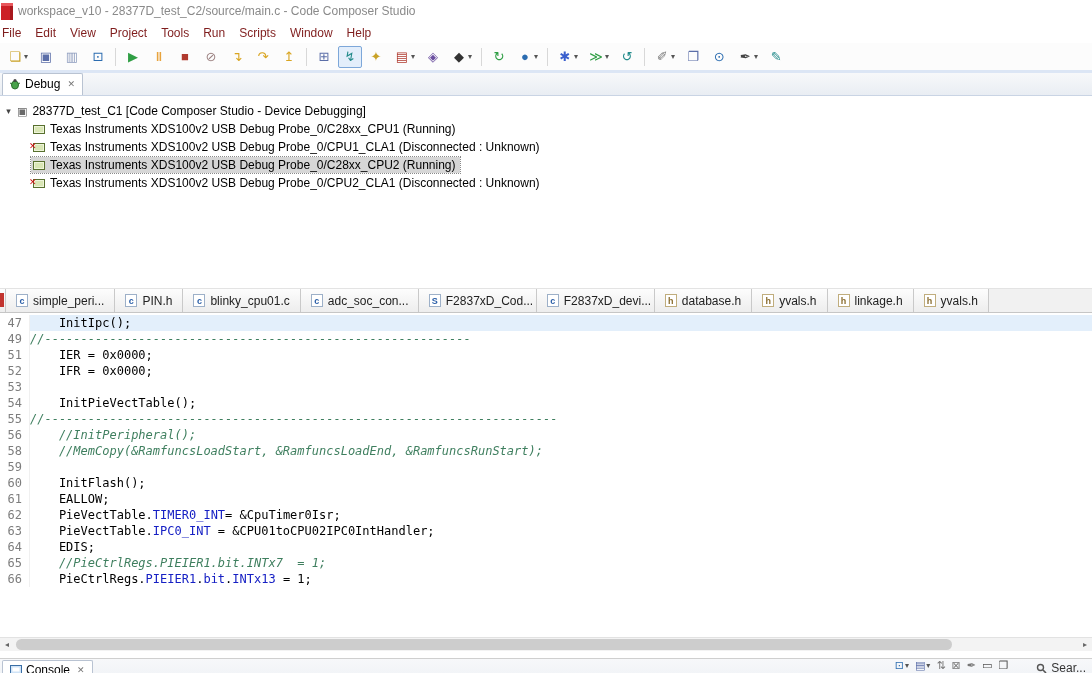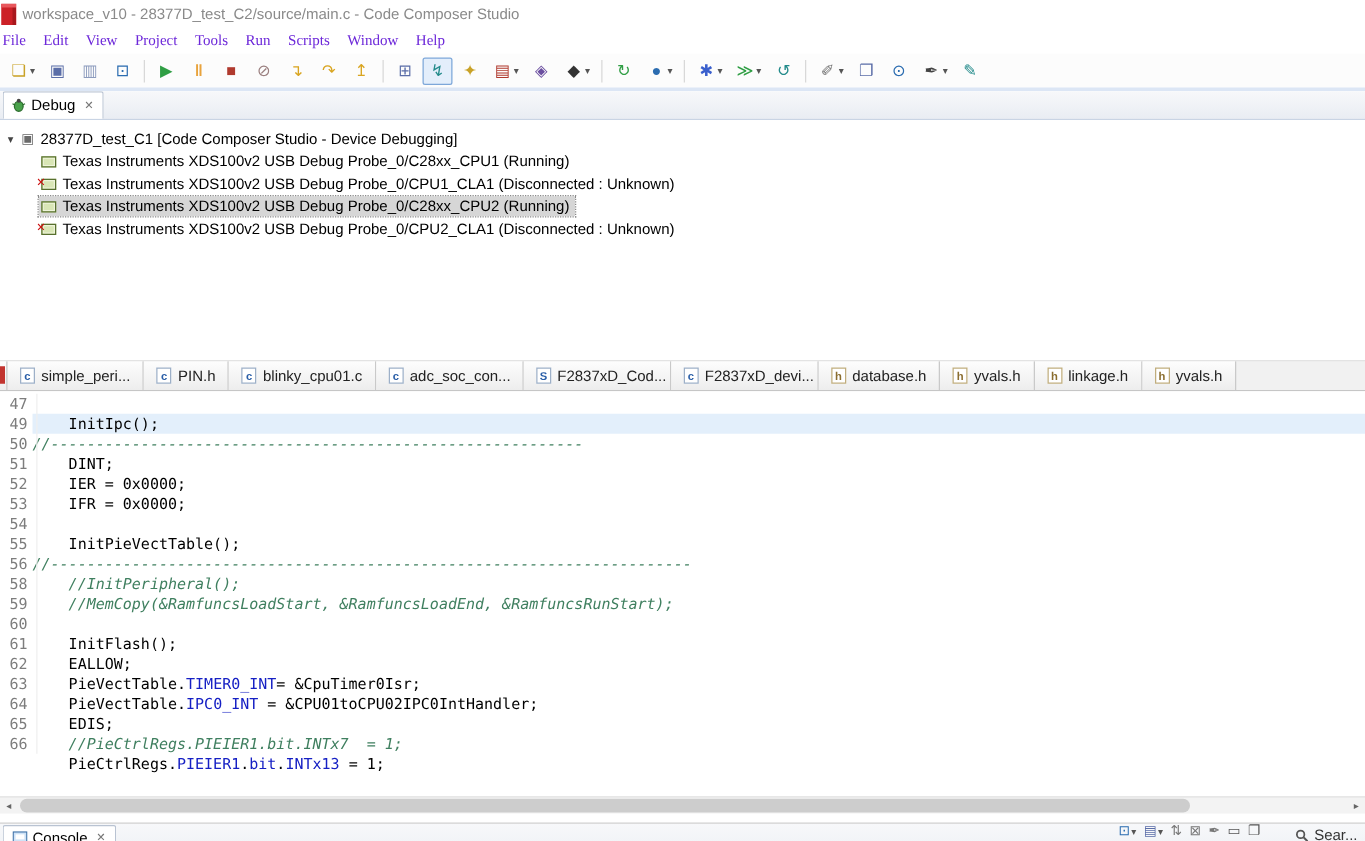--- a/index.html
+++ b/index.html
@@ -7,21 +7,21 @@
     font-family:"Liberation Sans","DejaVu Sans",sans-serif; font-size:12px; color:#000; }
 
   
   .titlebar { height:22px; display:flex; align-items:center; gap:5px; padding-left:1px; background:#fff; }
   .app-icon { width:12px; height:17px; background:#cc2127; flex:none;
     box-shadow: inset 0 3px 0 #e8575c, inset -3px 0 0 #a8181d; }
   .title-text { color:#8a8a8a; white-space:nowrap; }
 
   
   .menubar { height:21px; display:flex; align-items:center; background:#fff; }
-  .menu-item { padding:3px 7px; color:#6d28d9; cursor:default;font-family:Liberation Serif, serif; }
+  .menu-item { padding:3px 7px; color:#7f1d1d; cursor:default; }
   .menu-item:first-child { padding-left:2px; }
 
   
   .toolbar { height:30px; display:flex; align-items:center; padding:0 2px; background:#fcfcfc;
     border-bottom:3px solid #dce6f5; }
   .tb-btn { display:inline-flex; align-items:center; height:22px; padding:0 3px; margin:0 1px; border-radius:2px; border:1px solid transparent; }
   .tb-btn.hl { border:1px solid #7da7d9; background:#e3eefb; }
   .tb-glyph { font-size:13px; width:16px; text-align:center; line-height:1; }
   .tb-dd { font-size:8px; color:#555; margin-left:1px; }
   .tb-sep { width:1px; height:18px; background:#d8d8d8; margin:0 4px; flex:none; }
@@ -53,23 +53,23 @@
     background:linear-gradient(#fdfdfd,#ededed); color:#222; max-width:118px; white-space:nowrap; flex:none; }
   .ftype { width:12px; height:13px; border:1px solid #9db0c8; background:#fff; font-size:9px; font-weight:bold;
     display:inline-flex; align-items:center; justify-content:center; flex:none; }
   .ftype.c { color:#2b5fa8; }
   .ftype.h { color:#8a6d2f; border-color:#c0ad7d; }
   .ftype.s { color:#2b5fa8; }
 
   
   .editor { height:324px; background:#fff; overflow:hidden; padding-top:2px;
     font-family:"DejaVu Sans Mono","Liberation Mono",monospace; font-size:12px; }
-  .cline { display:flex; height:16px; line-height:16px;flex-direction:column; }
+  .cline { display:flex; height:16px; line-height:16px; }
   .lnum { width:30px; flex:none; text-align:right; padding-right:7px; color:#7d7d7d; border-right:1px solid #f0f0f0; }
-  .ctext { flex:1; white-space:pre; color:#000;margin-left:26px; }
+  .ctext { flex:1; white-space:pre; color:#000; }
   .cline.cur .ctext { background:#e3effb; }
   .tok-p { color:#000; }
   .tok-cm { color:#3f7f5f; font-style:italic; }
   .tok-m { color:#1620c4; }
 
   
   .hscroll { height:14px; background:#f3f3f3; border-top:1px solid #e2e2e2; display:flex; align-items:center; }
   .hs-arrow { width:14px; height:13px; font-size:8px; color:#666; display:flex; align-items:center; justify-content:center; flex:none; }
   .hs-track { flex:1; height:13px; position:relative; }
   .hs-thumb { position:absolute; left:2px; top:1px; height:11px; width:88%; background:#cdcdcd; border-radius:6px; }
@@ -312,24 +312,20 @@
     <div>
         <div class="cline cur">
           <span class="lnum">47</span>
           <span class="ctext"><span class="tok-p">    InitIpc();</span></span>
         </div>
         <div class="cline">
           <span class="lnum">49</span>
           <span class="ctext"><span class="tok-cm">//-----------------------------------------------------------</span></span>
         </div>
         <div class="cline">
-          <span class="lnum">50</span>
-          <span class="ctext"><span class="tok-p">    DINT;</span></span>
-        </div>
-        <div class="cline">
           <span class="lnum">51</span>
           <span class="ctext"><span class="tok-p">    IER = 0x0000;</span></span>
         </div>
         <div class="cline">
           <span class="lnum">52</span>
           <span class="ctext"><span class="tok-p">    IFR = 0x0000;</span></span>
         </div>
         <div class="cline">
           <span class="lnum">53</span>
           <span class="ctext"><span class="tok-p"></span></span>

